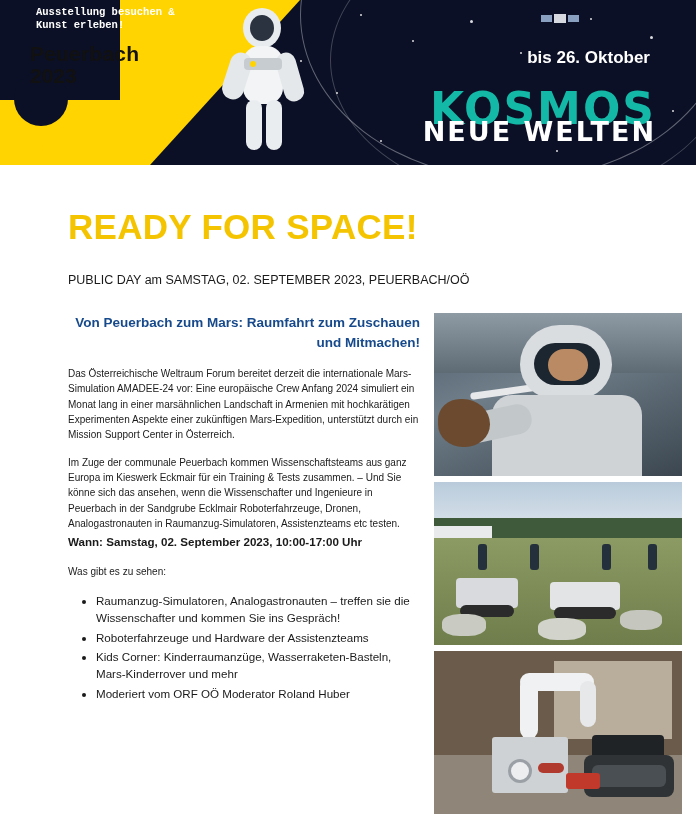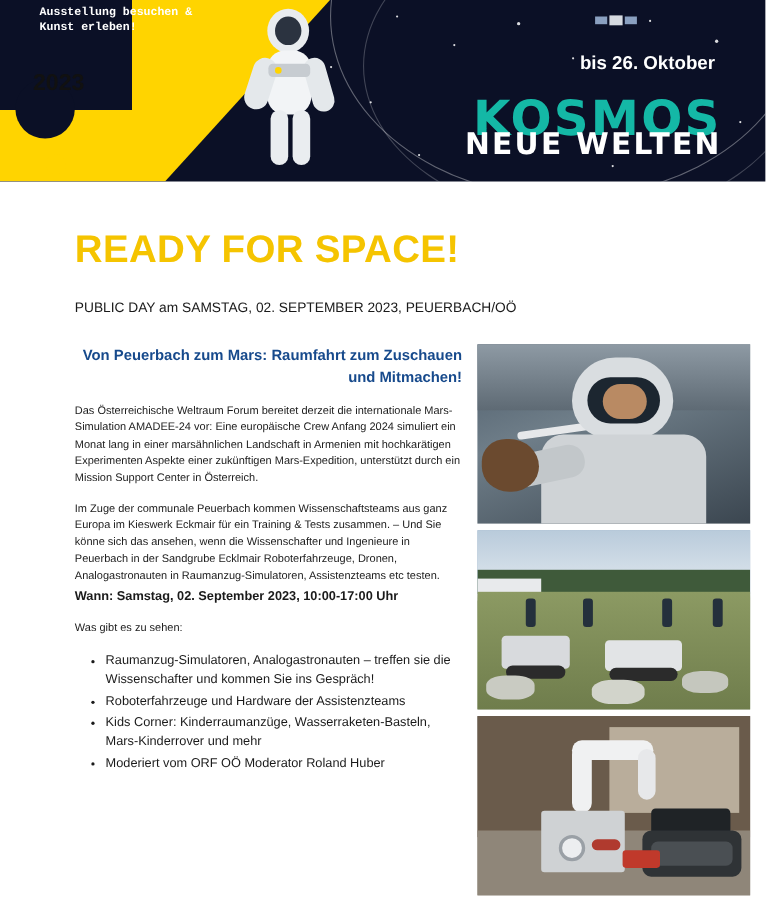--- a/index.html
+++ b/index.html
@@ -310,20 +310,21 @@
     <rect x="14" y="8" width="12" height="9" fill="#d6dae0"></rect>
     <rect x="1" y="9" width="11" height="7" fill="#8aa0c0"></rect>
     <rect x="28" y="9" width="11" height="7" fill="#8aa0c0"></rect>
   </svg>
 
   <div class="banner-yellow"></div>
   <div class="banner-black-block"></div>
   <div class="yellow-dot"></div>
 
   <div class="banner-sub">Ausstellung besuchen &amp; Kunst erleben!</div>
+  <div class="banner-place">Peuerbach</div>
   <div class="banner-year">2023</div>
 
   <div class="banner-date">bis 26. Oktober</div>
   <div class="kosmos">KOSMOS</div>
   <div class="neuewelten">NEUE WELTEN</div>
 </div>
 
 <div class="page">
 
   <h1 class="title">READY FOR SPACE!</h1>

